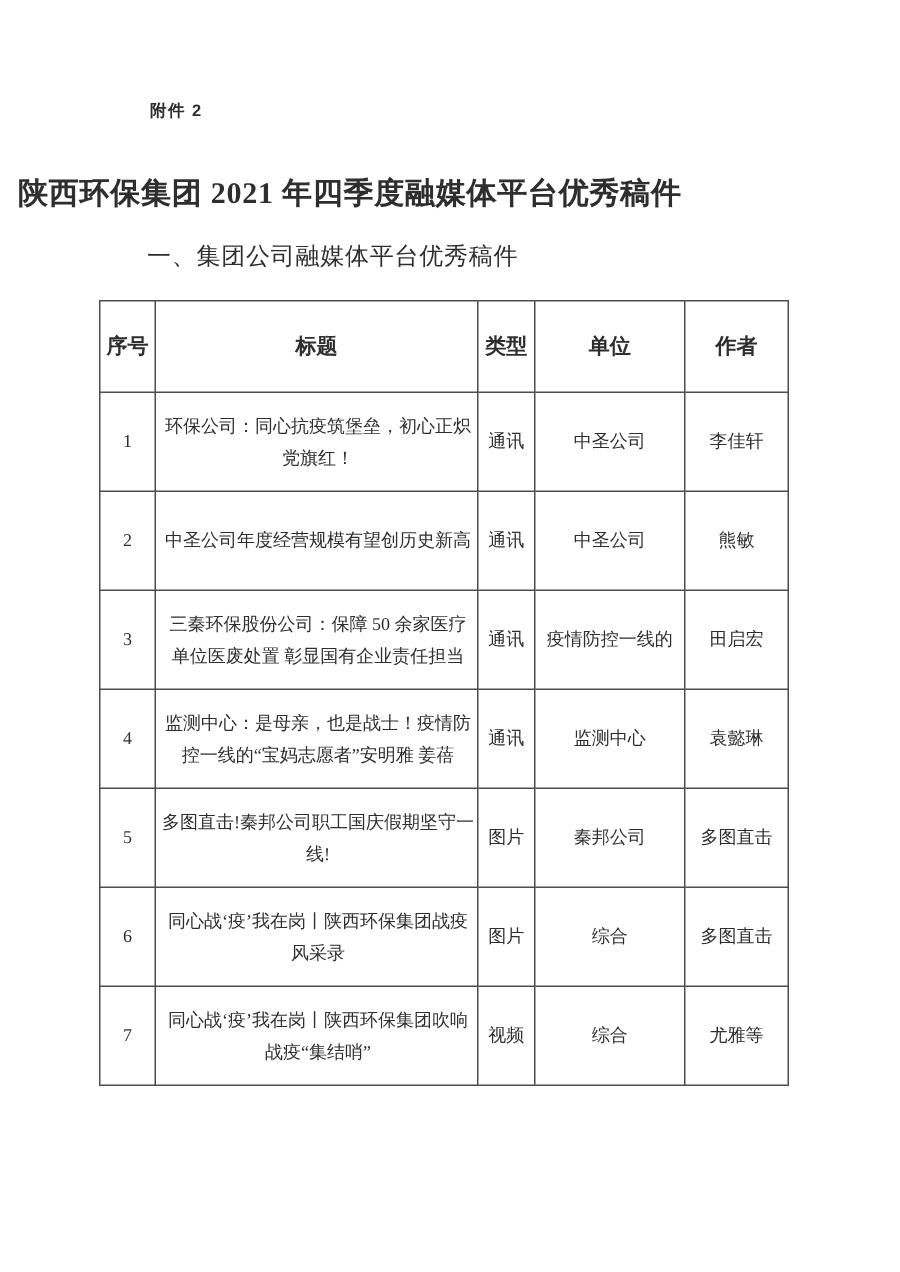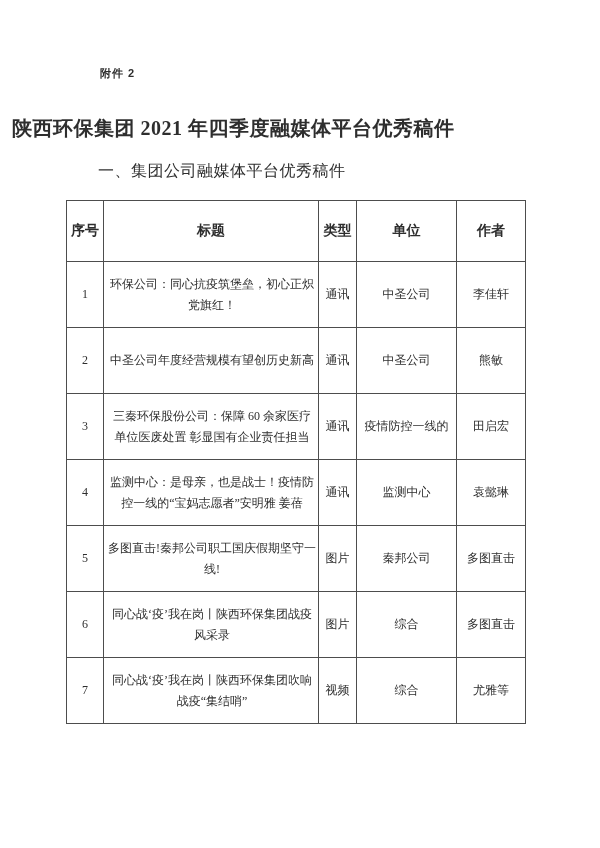--- a/index.html
+++ b/index.html
@@ -126,21 +126,21 @@
         </tr>
         <tr>
           <td>2</td>
           <td class="title-cell">中圣公司年度经营规模有望创历史新高</td>
           <td>通讯</td>
           <td>中圣公司</td>
           <td>熊敏</td>
         </tr>
         <tr>
           <td>3</td>
-          <td class="title-cell">三秦环保股份公司：保障 60 余家医疗单位医废处置 彰显国有企业责任担当</td>
+          <td class="title-cell">三秦环保股份公司：保障 50 余家医疗单位医废处置 彰显国有企业责任担当</td>
           <td>通讯</td>
           <td>疫情防控一线的</td>
           <td>田启宏</td>
         </tr>
         <tr>
           <td>4</td>
           <td class="title-cell">监测中心：是母亲，也是战士！疫情防控一线的“宝妈志愿者”安明雅 姜蓓</td>
           <td>通讯</td>
           <td>监测中心</td>
           <td>袁懿琳</td>

